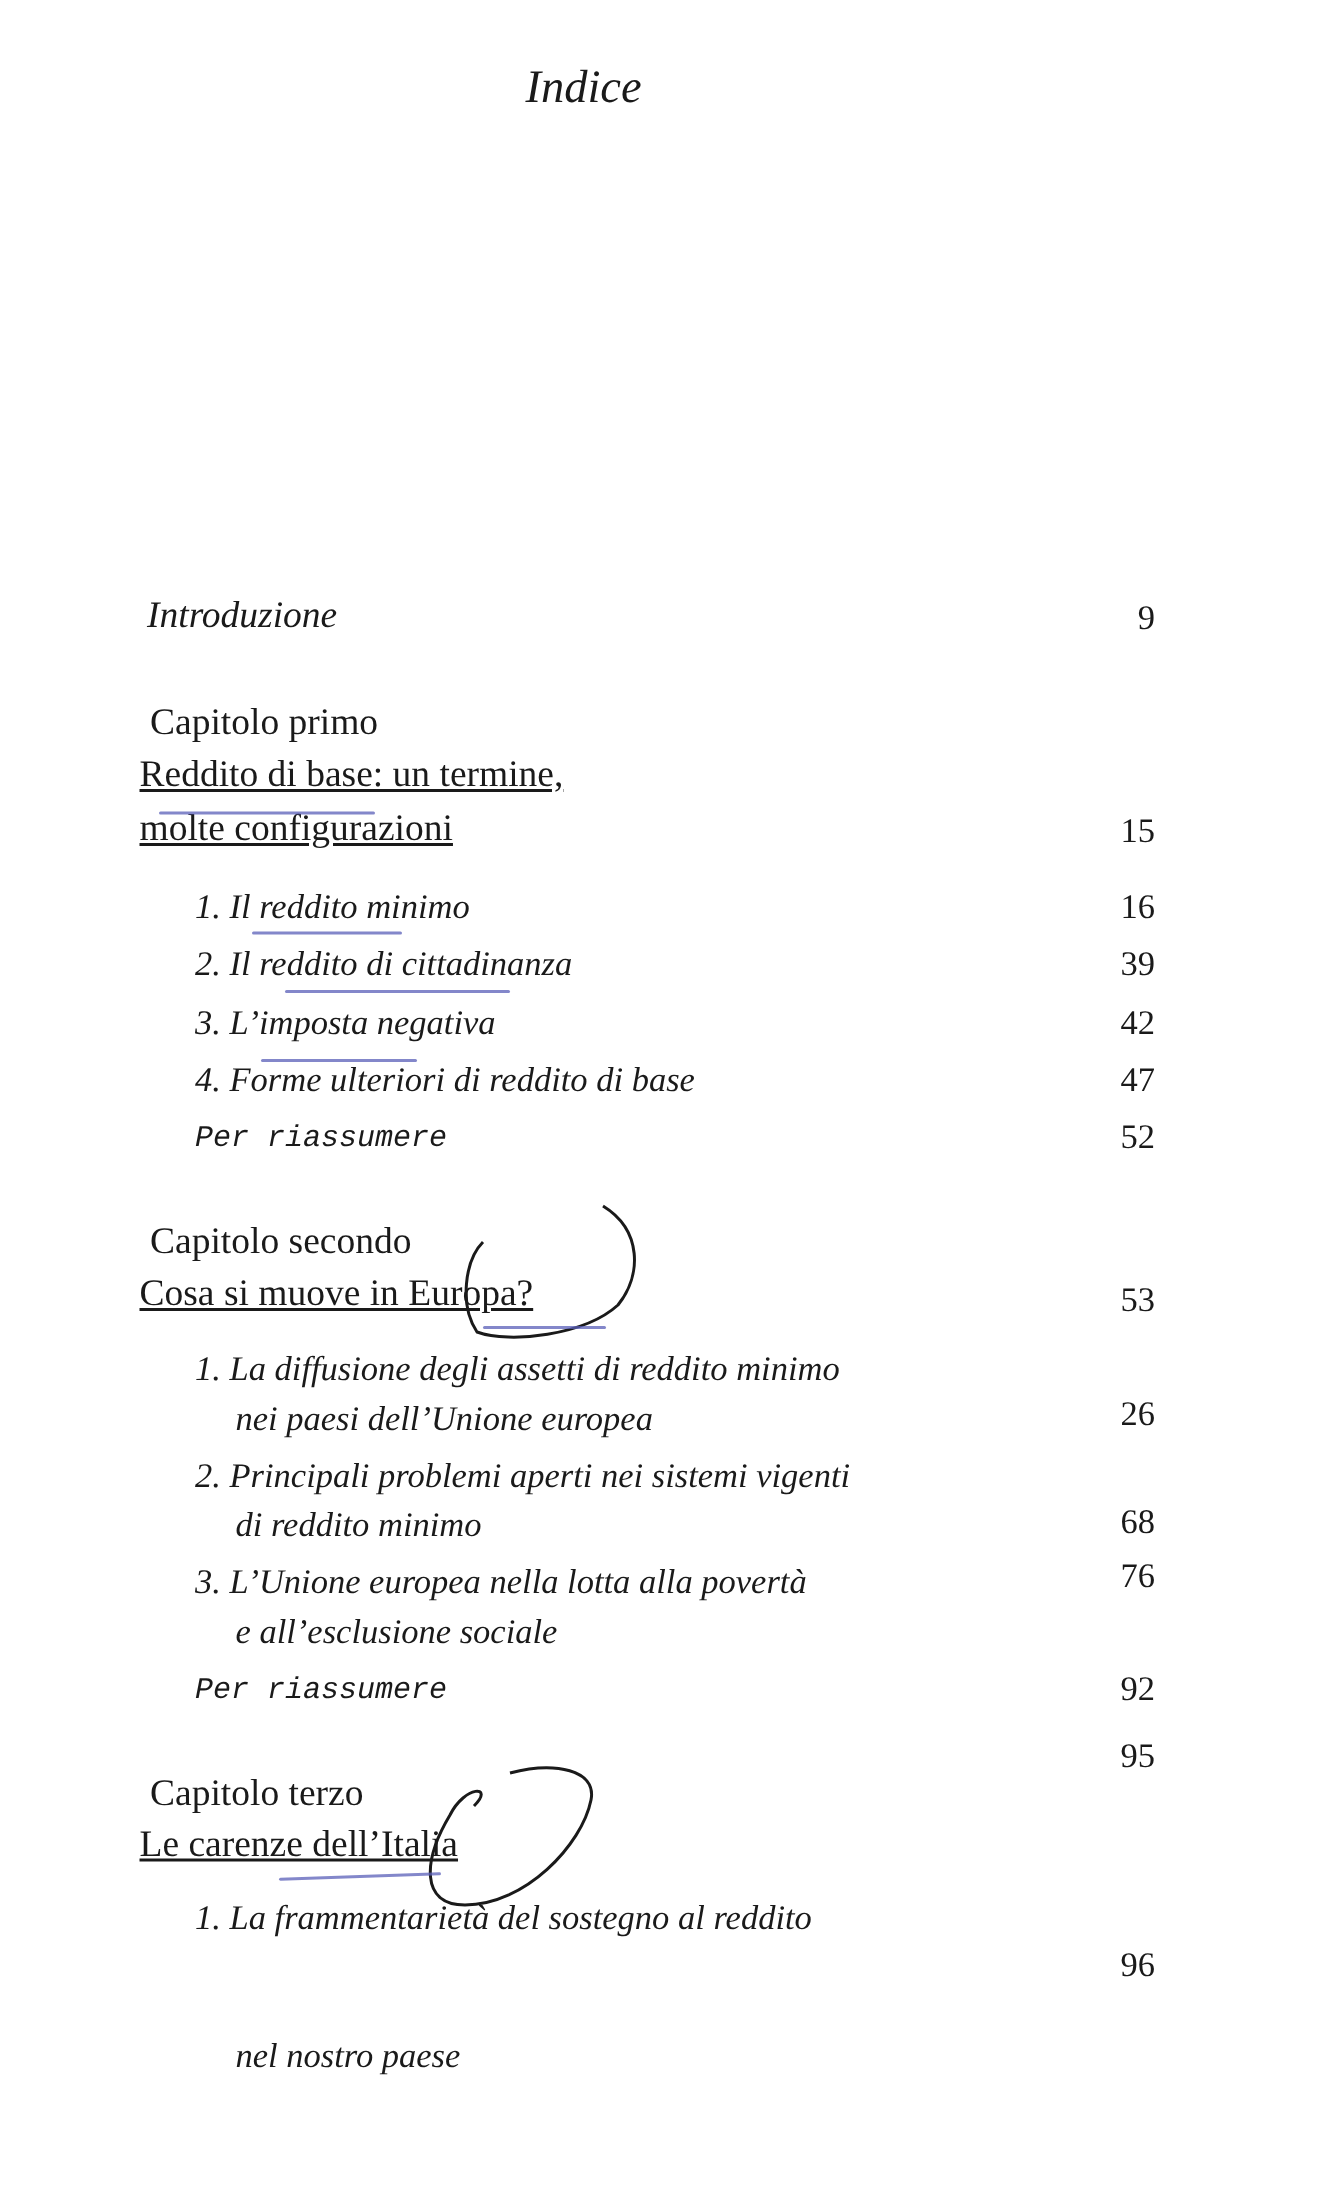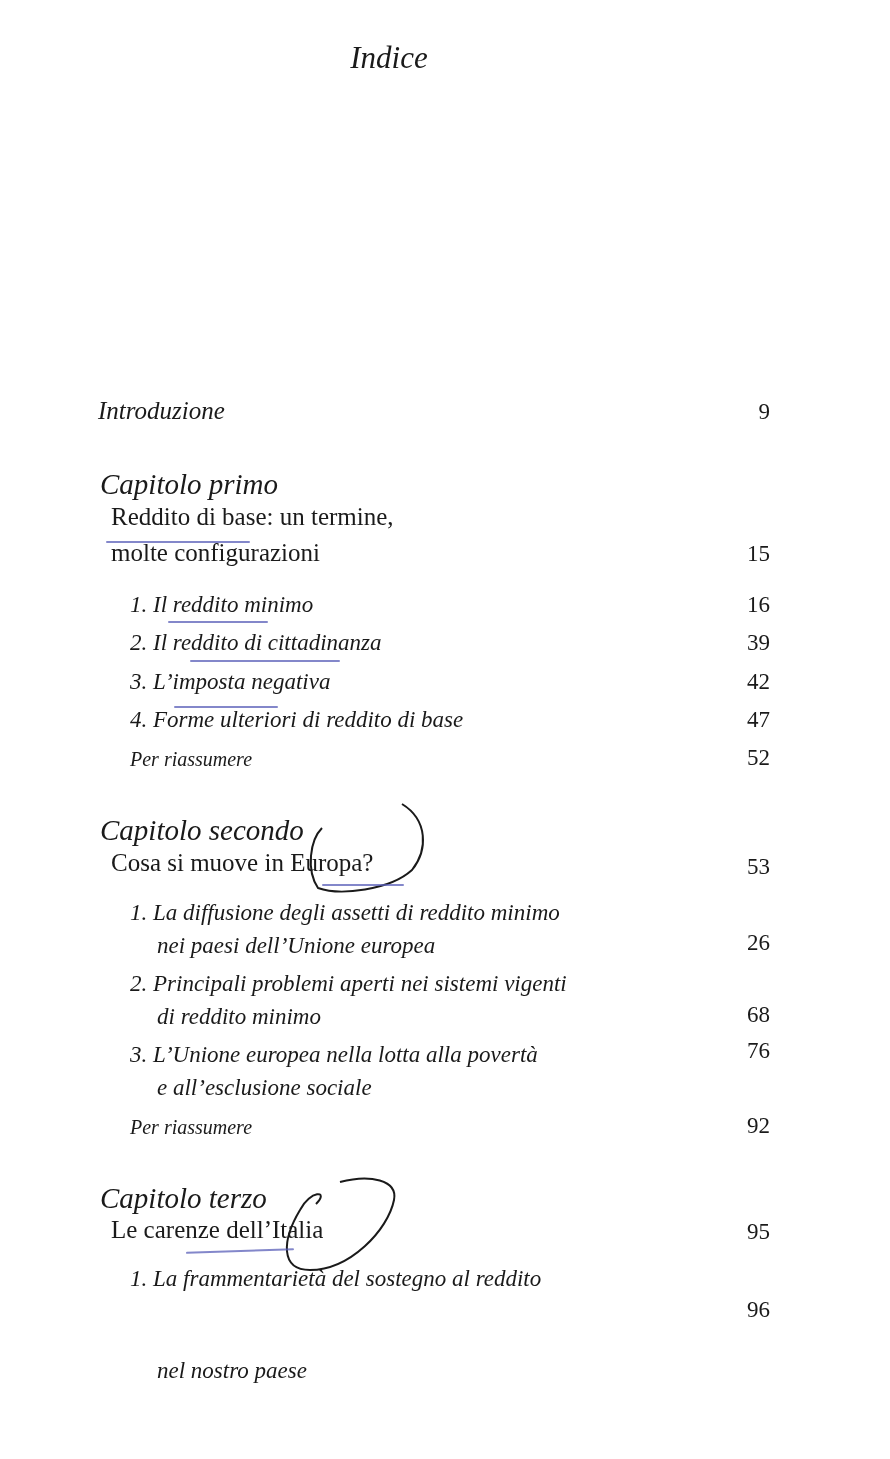--- a/index.html
+++ b/index.html
@@ -5,25 +5,25 @@
   html, body { margin: 0; padding: 0; }
   body {
     width: 890px; height: 1459px; background: #ffffff; position: relative; overflow: hidden;
     font-family: "Liberation Serif", "DejaVu Serif", serif; color: #1a1a1a;
   }
   .abs { position: absolute; }
   .title { top: 40px; left: 0; width: 778px; text-align: center; font-style: italic; font-size: 31px; }
   .txt { position: absolute; white-space: nowrap; }
   .pg { position: absolute; right: 120px; text-align: right; font-size: 23px; }
   .intro { font-style: italic; font-size: 25px; left: 98px; }
-  .chap-label { font-style: italic; font-size: 29px; left: 100px; }
-  .chap-title { font-size: 25px; left: 111px; }
+  .chap-label { font-size: 25px; left: 100px; }
+  .chap-title { font-size: 25px; left: 93px; text-decoration: underline; }
   .item { font-size: 23px; left: 130px; font-style: italic; }
   .item-cont { font-size: 23px; left: 157px; font-style: italic; }
-  .summary { font-style: italic; font-size: 20px; left: 130px; }
+  .summary { font-style: italic; font-size: 20px; left: 130px; font-family: Liberation Mono, monospace; }
   .pen-line { position: absolute; height: 2px; background: #5a5fb8; opacity: 0.75; border-radius: 2px; }
   svg.circle { position: absolute; overflow: visible; }
 </style>
 </head>
 <body>
 
 <div class="abs title">Indice</div>
 
 <div class="txt intro" style="top:397px">Introduzione</div>
 <div class="pg" style="top:399px">9</div>
@@ -70,21 +70,21 @@
 
 <div class="txt item" style="top:1042px">3. L’Unione europea nella lotta alla povertà</div>
 <div class="txt item-cont" style="top:1075px">e all’esclusione sociale</div>
 <div class="pg" style="top:1038px">76</div>
 
 <div class="txt summary" style="top:1116px">Per riassumere</div>
 <div class="pg" style="top:1113px">92</div>
 
 <div class="txt chap-label" style="top:1182px">Capitolo terzo</div>
 <div class="txt chap-title" style="top:1216px">Le carenze dell’Italia</div>
-<div class="pg" style="top:1219px">95</div>
+<div class="pg" style="top:1158px">95</div>
 <svg class="circle" style="left:270px;top:1170px" width="140" height="110">
   <path d="M46 34 C60 20, 40 20, 30 40 C12 70, 10 100, 40 100 C80 100, 118 60, 124 30 C128 10, 100 4, 70 12" fill="none" stroke="#1a1a1a" stroke-width="2"></path>
 </svg>
 <div class="pen-line" style="top:1250px;left:186px;width:108px;transform:rotate(-2deg)"></div>
 
 <div class="txt item" style="top:1266px">1. La frammentarietà del sostegno al reddito</div>
 <div class="txt item-cont" style="top:1358px">nel nostro paese</div>
 <div class="pg" style="top:1297px">96</div>
 
 </body></html>

